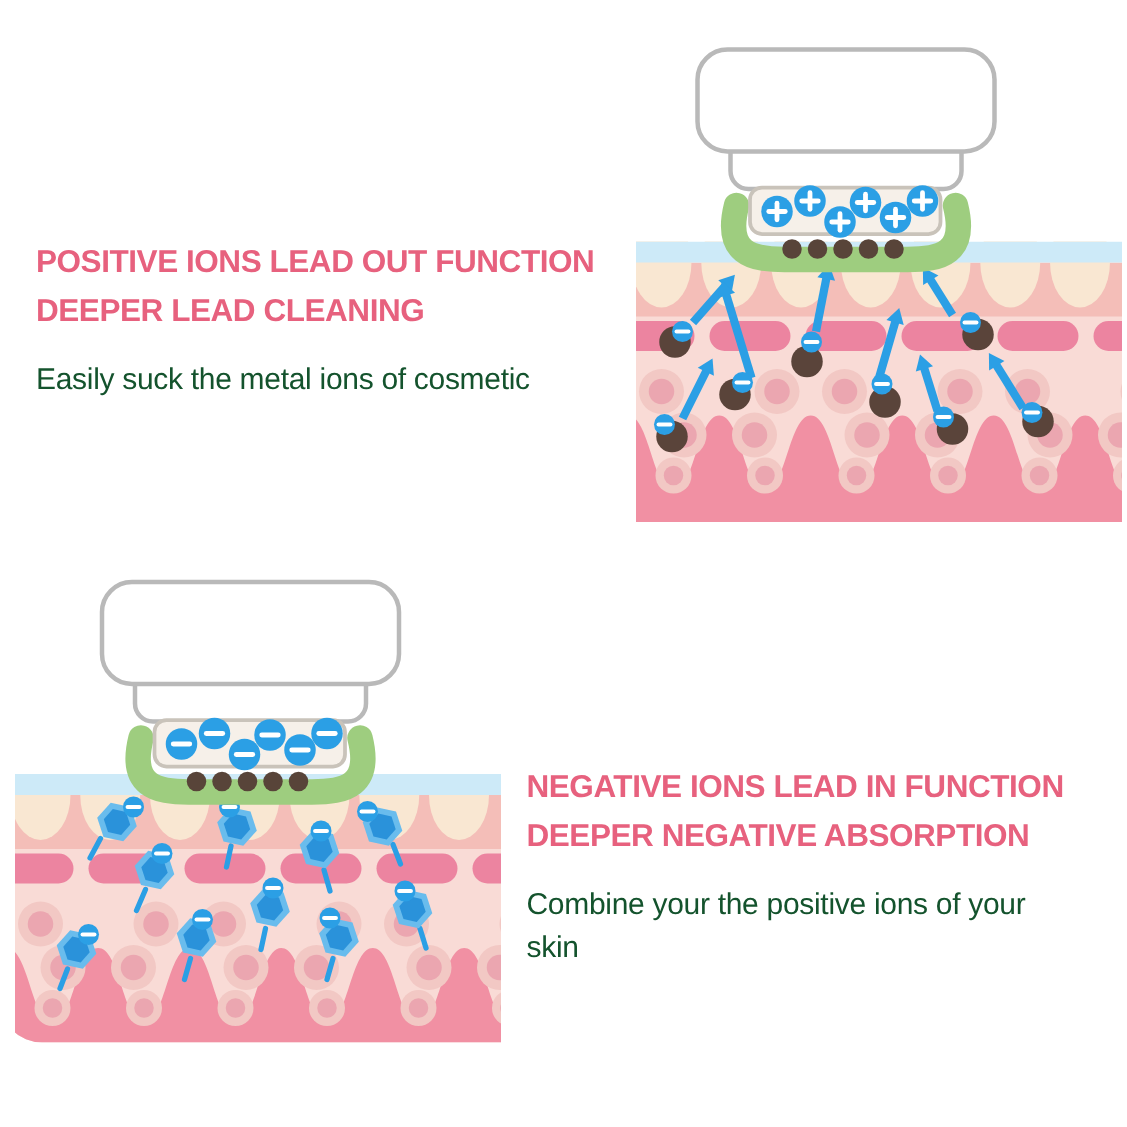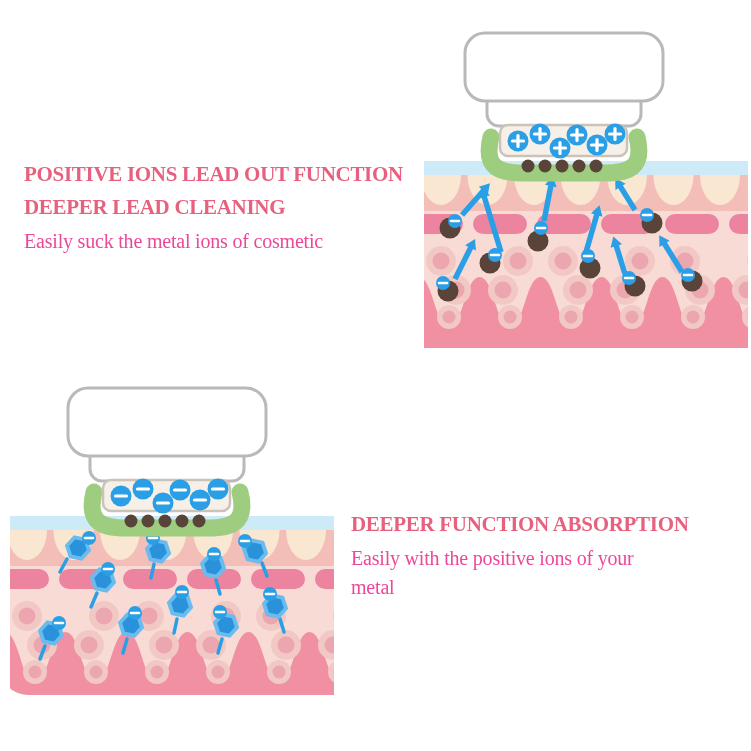--- a/index.html
+++ b/index.html
@@ -1,46 +1,47 @@
 <!DOCTYPE html>
 <html><head>
 <meta charset="utf-8">
 <style>
   html,body{margin:0;padding:0;background:#fff;}
   .canvas{position:relative;width:751px;height:695px;background:#fff;overflow:hidden;
-          font-family:Liberation Serif, serif;border-radius:28px;}
+          font-family:Liberation Sans, sans-serif;border-radius:28px;}
   .text-block{position:absolute;}
   .text-block .title{font-weight:bold;font-size:21px;line-height:33px;
           letter-spacing:-0.3px;color:#e7617e;white-space:nowrap;}
-  .text-block .desc{margin-top:3px;font-size:20px;line-height:29px;
-          letter-spacing:-0.2px;color:#ec4899;white-space:nowrap;}
+  .text-block .desc{margin-top:15px;font-size:20px;line-height:29px;
+          letter-spacing:-0.2px;color:#14532d;white-space:nowrap;}
   #text-lead-out{left:24px;top:158px;width:400px;}
   #text-lead-in{left:351px;top:508px;width:400px;}
   .figure{position:absolute;width:330px;height:325px;}
   #fig-lead-out{left:421px;top:28px;}
   #fig-lead-in{left:7px;top:383px;}
 </style>
 </head>
 <body>
 
 <div class="canvas">
 
   <section class="text-block" id="text-lead-out">
     <div class="title">POSITIVE IONS LEAD OUT FUNCTION</div>
     <div class="title">DEEPER LEAD CLEANING</div>
     <div class="desc">
       <div>Easily suck the metal ions of cosmetic</div>
     </div>
   </section>
 
   <section class="text-block" id="text-lead-in">
-    <div class="title">DEEPER FUNCTION ABSORPTION</div>
+    <div class="title">NEGATIVE IONS LEAD IN FUNCTION</div>
+    <div class="title">DEEPER NEGATIVE ABSORPTION</div>
     <div class="desc">
-      <div>Easily with the positive ions of your</div>
-      <div>metal</div>
+      <div>Combine your the positive ions of your</div>
+      <div>skin</div>
     </div>
   </section>
 
   <svg class="figure" id="fig-lead-out" viewBox="0 0 330 325">
       <defs>
         <clipPath id="skin-clip-fig-lead-out">
           <rect x="3" y="133" width="324" height="187"></rect>
         </clipPath>
       </defs>
       <g clip-path="url(#skin-clip-fig-lead-out)">

